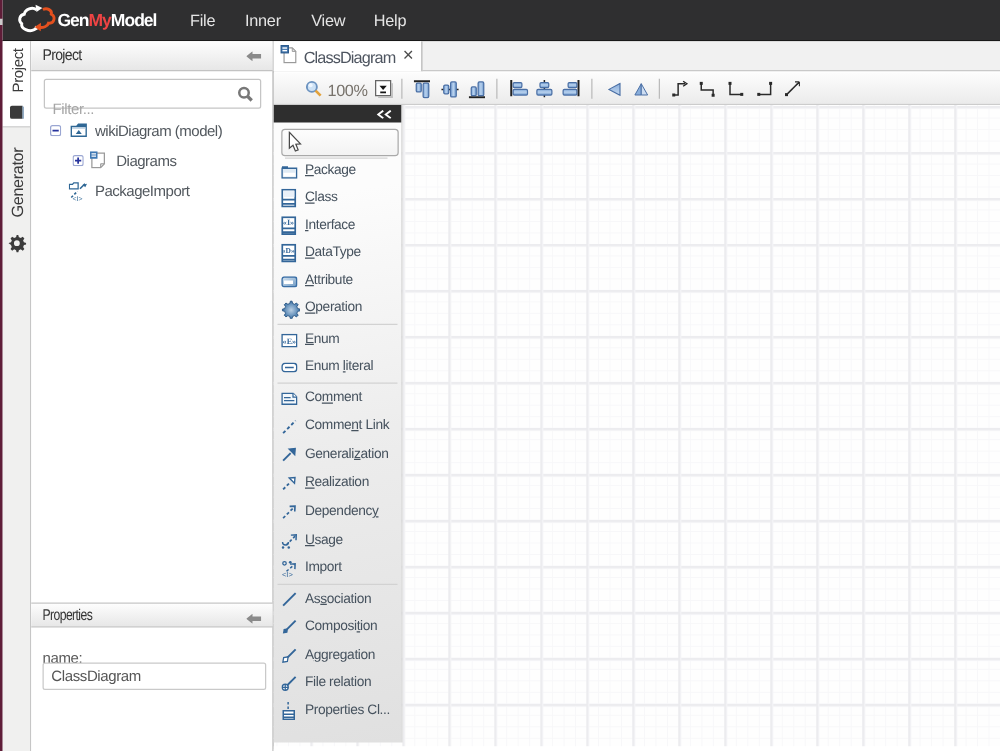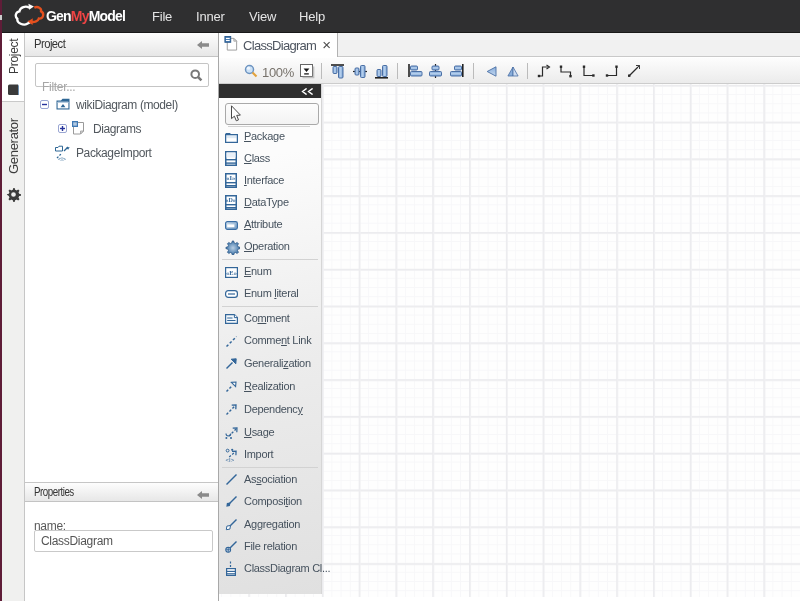--- a/index.html
+++ b/index.html
@@ -412,20 +412,20 @@
         </svg>
         <span>File relation</span>
       </div>
 <div class="prow" style="top:474px">
         <svg style="top:3px" width="12" height="15" viewBox="0 0 12 15">
           <line x1="5.5" y1="0.5" x2="5.5" y2="7.5" stroke="#336699" stroke-width="1.2" stroke-dasharray="2 1.6"></line>
           <rect x="1.6" y="7.6" width="8.8" height="6.8" fill="#fff" stroke="#336699" stroke-width="1.2"></rect>
           <rect x="1.6" y="9.8" width="8.8" height="1.2" fill="#336699"></rect>
           <rect x="1.6" y="12.2" width="8.8" height="1.2" fill="#336699"></rect>
         </svg>
-        <span>ClassDiagram Cl...</span>
+        <span>Properties Cl...</span>
       </div>
 <div class="psep" style="top:42px;left:9px;width:82px"></div>
 <div class="psep" style="top:175px"></div>
 <div class="psep" style="top:222px"></div>
 <div class="psep" style="top:383px"></div>
 </div>
 </div>
 
 </body></html>

